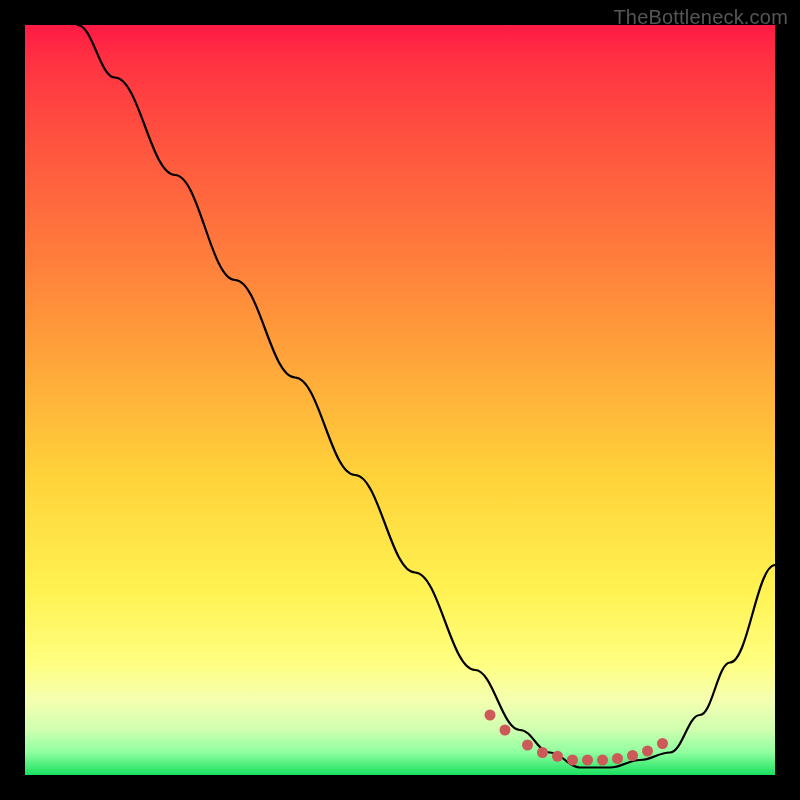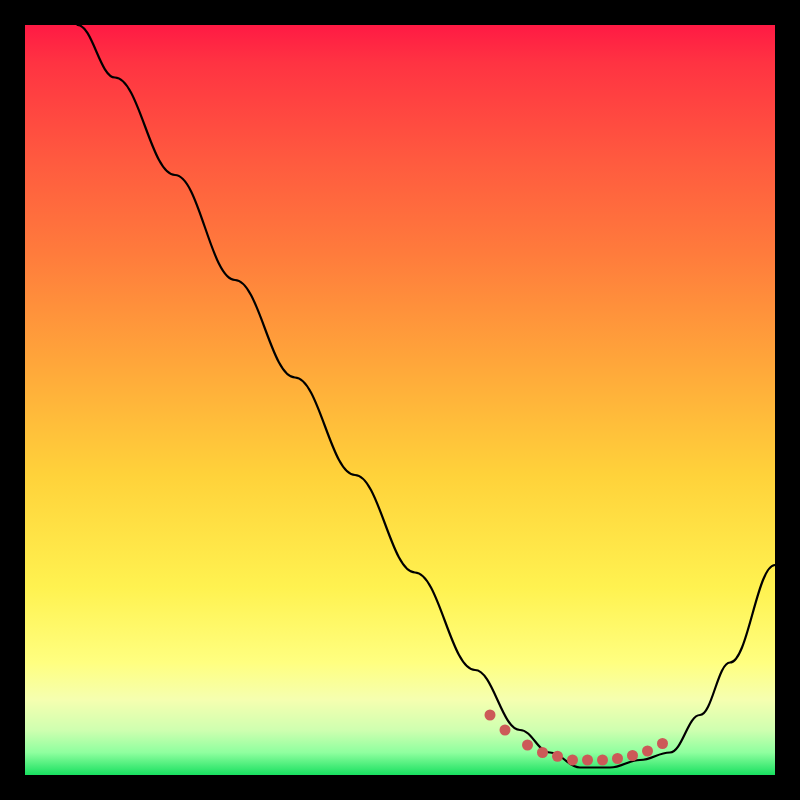--- a/index.html
+++ b/index.html
@@ -56,20 +56,21 @@
   svg.curve {
     position: absolute;
     inset: 0;
   }
 </style>
 </head>
 <body>
 
 <div class="frame">
 
+  <div class="watermark">TheBottleneck.com</div>
 
   <div class="plot">
     <div class="gradient"></div>
 
     <svg class="curve" viewBox="0 0 750 750" preserveAspectRatio="none">
       <path fill="none" stroke="#000" stroke-width="2.2" stroke-linecap="round" stroke-linejoin="round" d="M 52.50000000000001 0 C 67.5 0, 75 52.5, 90 52.5 C 114 52.5, 126 150, 150 150 C 174 150, 186 255, 210.00000000000003 255 C 234.00000000000003 255, 246 352.5, 270 352.5 C 294 352.5, 306 450, 330 450 C 354 450, 366 547.5, 390 547.5 C 414 547.5, 426 645, 450 645 C 468 645, 477 705, 495 705 C 507 705, 513 727.5, 525 727.5 C 537 727.5, 543 742.5, 555 742.5 C 567 742.5, 573 742.5, 585 742.5 C 597 742.5, 603 735, 615 735 C 627 735, 633 727.5, 645 727.5 C 657 727.5, 663 690, 675 690 C 687 690, 693 637.5, 705 637.5 C 723 637.5, 732 540, 750 540"></path>
       <g>
           <circle cx="465" cy="690" r="5.5" fill="#cc5a58"></circle>
           <circle cx="480" cy="705" r="5.5" fill="#cc5a58"></circle>
           <circle cx="502.50000000000006" cy="720" r="5.5" fill="#cc5a58"></circle>

